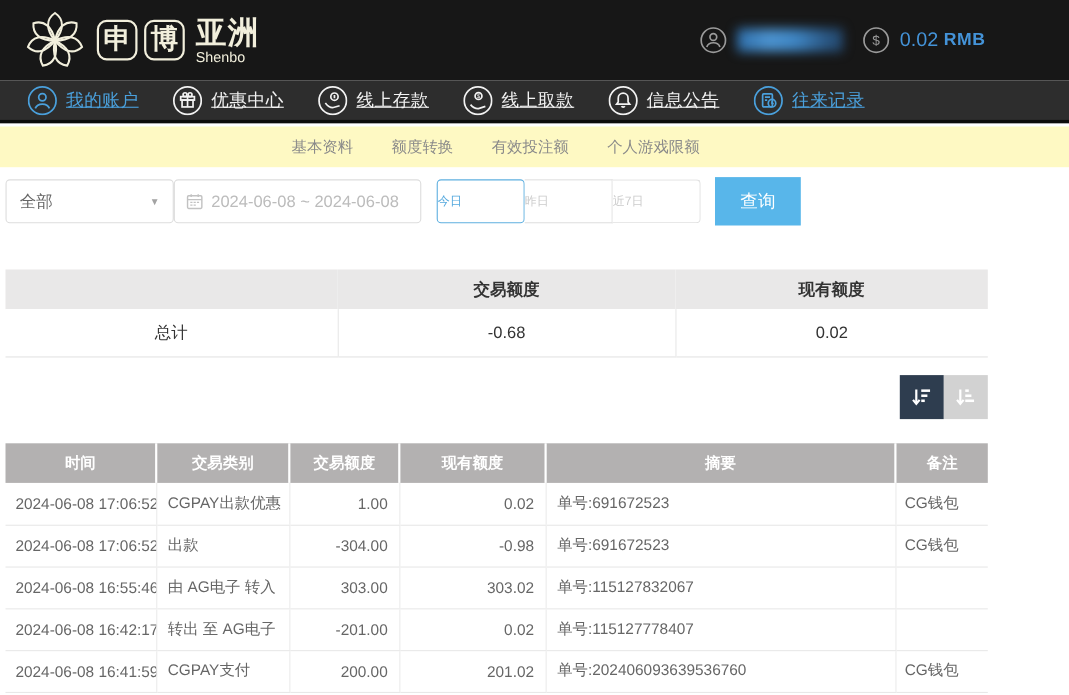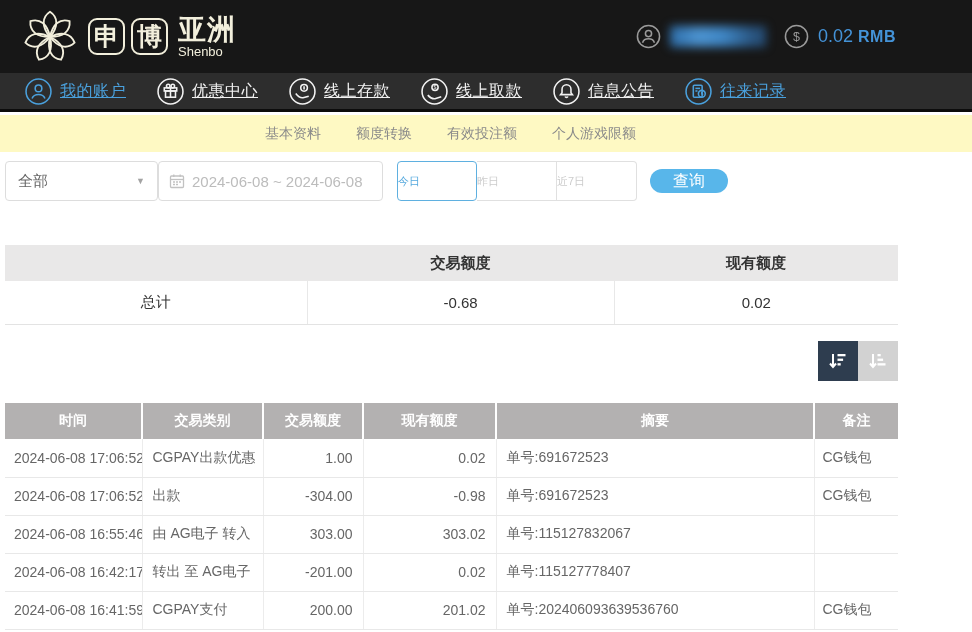--- a/index.html
+++ b/index.html
@@ -46,22 +46,22 @@
     display:flex; align-items:center; padding:0 12px; font-size:15px; color:#666; cursor:pointer; }
   .select-caret { margin-left:auto; font-size:9px; color:#a3a3a3; }
   .date-box { width:225px; height:40px; border:1px solid #ddd; border-radius:4px; background:#fff;
     display:flex; align-items:center; padding:0 10px; cursor:text; }
   .date-text { color:#bcbcbc; font-size:15px; margin-left:7px; white-space:nowrap; }
   .range-group { display:flex; margin-left:14px; height:40px; }
   .range-btn { width:80px; height:40px; background:#fff; font-size:11px; text-align:left;
     line-height:38px; cursor:pointer; color:#ccc; border:1px solid #e0e0e0; border-left:none; }
   .range-btn.active { color:#55a9de; border:1px solid #5fb0e0; border-radius:4px; }
   .range-btn:last-child { border-radius:0 4px 4px 0; }
-  .query-btn { width:78px; height:24px; margin-left:13px; background:#58b6ea; border:none;
-    border-radius:16px; color:#fff; font-size:16px; cursor:pointer;
+  .query-btn { width:78px; height:44px; margin-left:13px; background:#58b6ea; border:none;
+    border-radius:0; color:#fff; font-size:16px; cursor:pointer;
     font-family:"Liberation Sans","DejaVu Sans",sans-serif; }
 
   
   .summary-table { position:absolute; left:5px; top:245px; width:893px; border-collapse:collapse; }
   .summary-table th { height:36px; background:#e9e8e8; font-size:15px; color:#333;
     font-weight:bold; text-align:center; }
   .summary-table td { height:43px; background:#fff; font-size:15px; color:#333; text-align:center;
     border-bottom:1px solid #e3e3e3; }
   .summary-table td + td { border-left:1px solid #e8e8e8; }
   .col-s1 { width:302px; } .col-s2 { width:307px; } .col-s3 { width:284px; }

